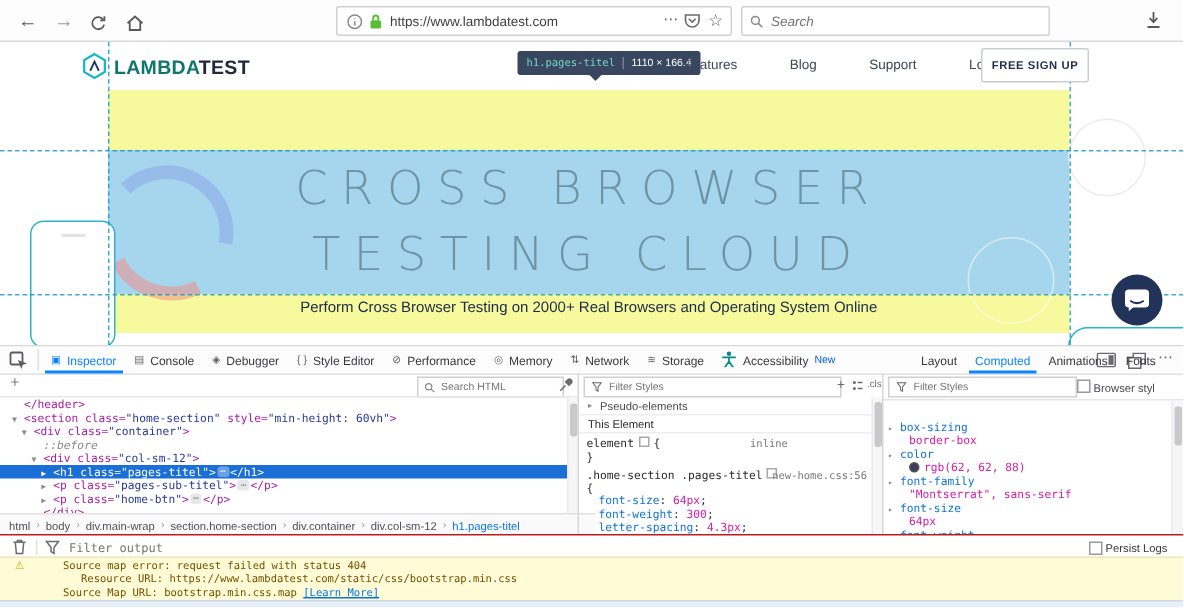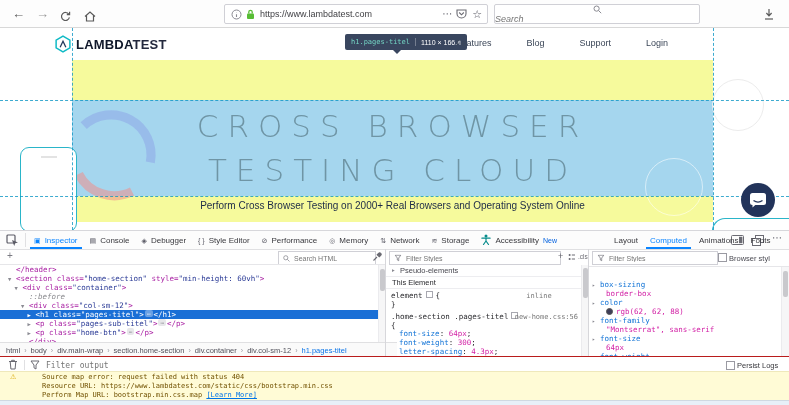--- a/index.html
+++ b/index.html
@@ -121,21 +121,21 @@
       <span class="pa-icn" style="margin:0 4px;">⋯</span>
       <span style="margin-right:5px;display:flex;">
           <svg width="11" height="10">
             <path d="M1 1 H10 V4.5 a4.5 4.5 0 0 1 -9 0 Z" fill="none" stroke="#6a6a72" stroke-width="1.1"></path>
             <path d="M3.2 3.5 L5.5 5.8 L7.8 3.5" fill="none" stroke="#6a6a72" stroke-width="1.1"></path>
           </svg>
         </span>
       <span class="pa-icn" style="margin-right:5px;font-size:11px;">☆</span>
     </div>
 
-    <div class="abs field" id="search-field" style="left:494px;top:4px;width:204px;height:18px;flex-direction:column;">
+    <div class="abs field" id="search-field" style="left:494px;top:4px;width:204px;height:18px;">
       <span style="margin:0 5px;display:flex;">
           <svg width="9" height="9">
             <circle cx="3.6" cy="3.6" r="2.6" fill="none" stroke="#8a8a92"></circle>
             <path d="M5.6 5.6 L8.2 8.2" stroke="#8a8a92"></path>
           </svg>
         </span>
       <input type="text" placeholder="Search" style="">
     </div>
 
     <span class="abs" style="left:763px;top:7px;"><svg width="12" height="13">
@@ -168,38 +168,39 @@
     <div class="abs guide-v" style="left:72px;top:0;height:202px;"></div>
     <div class="abs guide-v" style="left:713px;top:0;height:202px;"></div>
 
     <div class="abs" style="left:55px;top:7px;display:flex;align-items:center;gap:5px;">
       <span style="display:flex;">
           <svg width="16" height="18" viewBox="0 0 15 17">
             <path d="M7.5 1 L14 4.8 V12.2 L7.5 16 L1 12.2 V4.8 Z" fill="none" stroke="#0ebac5" stroke-width="1.4"></path>
             <path d="M4.8 11.5 L7.5 5.8 L10.2 11.5" fill="none" stroke="#23385c" stroke-width="1.2"></path>
           </svg>
         </span>
-      <span id="logo-text"><span style="color:#0f172a;margin-top:18px;">LAMBDA</span><span style="color:#23283d;">TEST</span></span>
+      <span id="logo-text"><span style="color:#0f766e;margin-top:18px;">LAMBDA</span><span style="color:#23283d;">TEST</span></span>
     </div>
 
     <div class="abs" style="left:345px;top:6px;">
       <div id="infobar">
         <span class="sel mono">h1.pages-titel</span>
         <span class="sep"></span>
         <span class="dims">1110 × 166.4</span>
       </div>
       <div id="infobar-arrow" style="margin-left:48px;"></div>
     </div>
 
     <nav id="nav-items" class="abs" style="left:456px;top:0;height:30px;display:flex;align-items:center;gap:35px;">
         <span class="nav-item">Features</span>
         <span class="nav-item">Blog</span>
         <span class="nav-item">Support</span>
         <span class="nav-item">Login</span>
       </nav>
+    <div id="signup-btn" class="abs" style="left:654px;top:4px;width:70px;height:21px;">FREE SIGN UP</div>
 
     <div id="hero-title" class="abs" style="left:72px;top:76px;width:641px;">
       <div>CROSS BROWSER</div>
       <div>TESTING CLOUD</div>
     </div>
     <div id="hero-sub" class="abs" style="left:72px;top:172px;width:641px;">Perform Cross Browser Testing on 2000+ Real Browsers and Operating System Online</div>
 
     <div class="abs" style="left:740px;top:154px;">
       <svg width="36" height="36">
         <circle cx="18" cy="18" r="17" fill="#22335a"></circle>
@@ -337,21 +338,21 @@
 
     <div class="abs rule-head" style="left:386px;top:33px;width:196px;height:12px;">
       <span class="cmp-arrow">▸</span>
       <span>Pseudo-elements</span>
     </div>
     <div class="abs rule-head" style="left:386px;top:45px;width:196px;height:12px;color:#2a2a2e;">
       <span>This Element</span>
     </div>
 
     <div class="abs code" style="left:391px;top:60px;"><span>element</span><span class="flagbox"></span><span>{</span></div>
-    <span class="abs loc" style="left:500px;top:61px;width:78px;text-align:center;">inline</span>
+    <span class="abs loc" style="left:500px;top:61px;width:78px;text-align:left;">inline</span>
     <div class="abs code" style="left:391px;top:69px;">}</div>
 
     <div class="abs code" style="left:391px;top:81px;"><span>.home-section .pages-titel</span><span class="flagbox"></span></div>
     <span class="abs loc" style="left:500px;top:82px;width:78px;text-align:right;">new-home.css:56</span>
     <div class="abs code" style="left:391px;top:90px;">{</div>
     <div id="rule-decls" class="abs" style="left:399px;top:98px;width:180px;">
         <div class="code" style="height: 9px;"><span class="prop-n">font-size</span>: <span class="prop-v">64px</span>;</div>
         <div class="code" style="height: 9px;"><span class="prop-n">font-weight</span>: <span class="prop-v">300</span>;</div>
         <div class="code" style="height: 9px;"><span class="prop-n">letter-spacing</span>: <span class="prop-v">4.3px</span>;</div>
       </div>
@@ -417,18 +418,18 @@
             <path d="M1 1 H9 L6 5 V9 L4 7.8 V5 Z" fill="none" stroke="#6a6a72"></path>
           </svg></span>
       <input class="abs mono" type="text" style="left: 44px; top: 2px; width: 250px; height: 11px; border: none; font-size: 8px; color: rgb(85, 85, 85); background: transparent;" placeholder="Filter output">
       <span class="abs chk" style="left:726px;top:4px;"></span>
       <span class="abs" style="left:737px;top:4px;font-size:7.5px;color:#38383d;">Persist Logs</span>
     </div>
 
     <div id="warnbox" class="abs" style="left:0;top:140px;width:789px;height:29px;">
       <span class="abs" style="left:10px;top:1px;color:#d7a600;font-size:7px;">⚠</span>
       <div class="abs warnline" style="left:21px;top:1px;">Source map error: request failed with status 404</div>
-      <div class="abs warnline" style="left:21px;top:10px;">Resource URL: https://www.lambdatest.com/static/css/bootstrap.min.css</div>
-      <div class="abs warnline" style="left:21px;top:19px;"><span>Perform Map URL: bootstrap.min.css.map </span><span class="warn-link">[Learn More]</span></div>
+      <div class="abs warnline" style="left:33px;top:10px;">Resource URL: https://www.lambdatest.com/static/css/bootstrap.min.css</div>
+      <div class="abs warnline" style="left:21px;top:19px;"><span>Source Map URL: bootstrap.min.css.map </span><span class="warn-link">[Learn More]</span></div>
     </div>
     <div class="abs" style="left:0;top:169px;width:789px;height:6px;background:#e7f0f8;border-top:1px solid #cfd9e2;"></div>
   </div>
 </div>
 
 </body></html>

